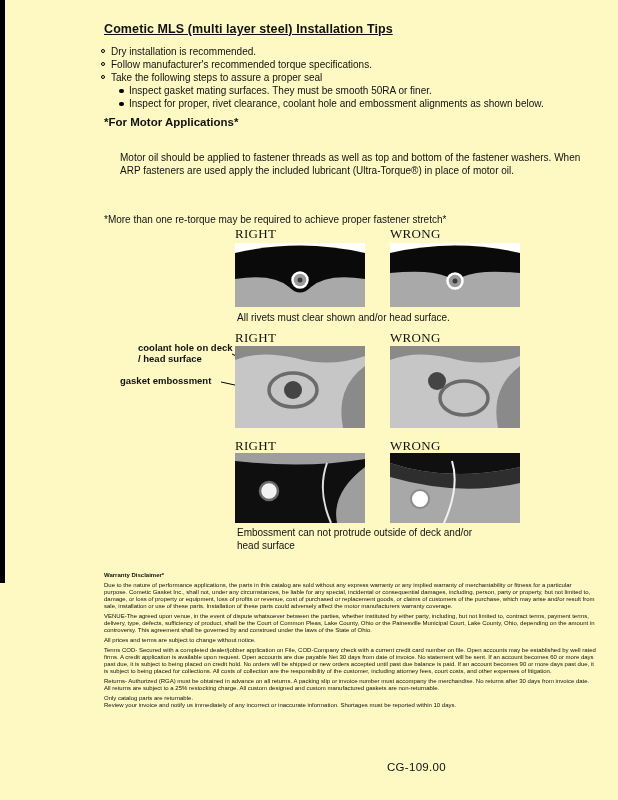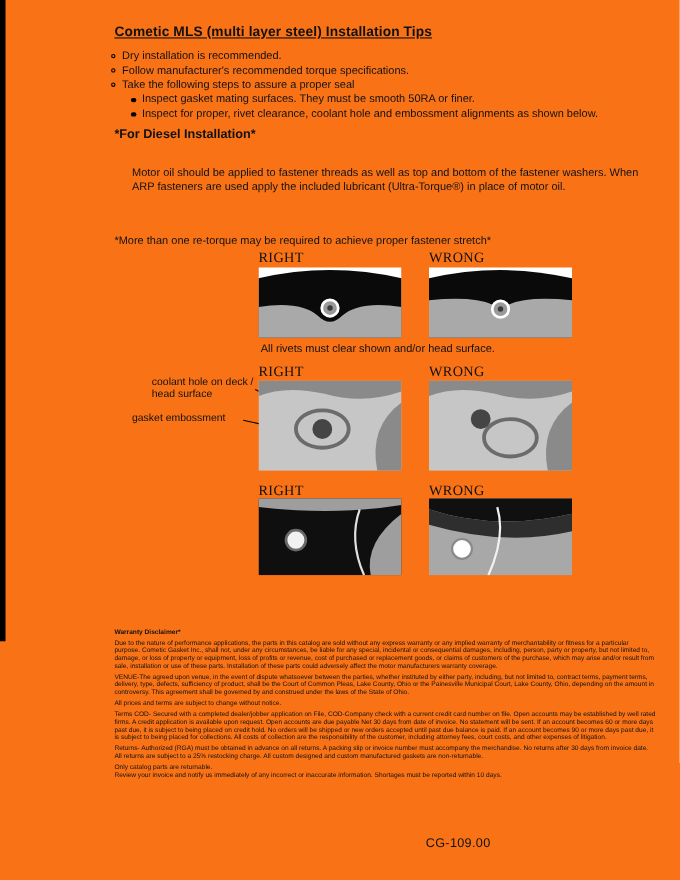--- a/index.html
+++ b/index.html
@@ -1,19 +1,19 @@
 <!DOCTYPE html>
 <html><head>
 <meta charset="utf-8">
 <style>
   html,body { margin:0; padding:0; background:#ffffff; }
   .page {
     position: relative;
     width: 618px; height: 800px;
-    background: #f97316;
+    background: #fef9c3;
     font-family: "Liberation Sans", sans-serif;
     color: #111;
     overflow: hidden;
   }
   .left-rule { position:absolute; left:0; top:0; width:5px; height:583px; background:#000; }
 
   .title {
     position:absolute; left:104px; top:22px;
     font-size:12.5px; font-weight:bold; text-decoration:underline;
     letter-spacing:0.1px;
@@ -32,21 +32,21 @@
   .para { position:absolute; left:104px; width:478px; font-size:10px; line-height:13px; margin:16px; }
   .para1 { top:135px; }
   .para2 { top:169px; }
   .note  { position:absolute; left:104px; top:214px; font-size:10px; }
 
   .rw-label { position:absolute; width:130px; text-align:left; font-size:13px; letter-spacing:0.3px;font-family:Liberation Serif, serif; }
   .diagram { position:absolute; }
   .diagram svg { display:block; }
   .caption { position:absolute; font-size:10px; line-height:12.5px; }
 
-  .callout { position:absolute; font-size:9.5px; line-height:11px; }
+  .callout { position:absolute; font-size:9.5px; line-height:11px;font-weight:bold; }
   .callout-1 { left:138px; top:342px; width:98px; }
   .callout-2 { left:120px; top:375px;text-align:right; }
   .callout-lines { position:absolute; left:205px; top:340px; }
 
   .legal { position:absolute; left:104px; top:572px; width:492px; }
   .legal-heading { font-size:6.5px; font-weight:bold; margin:0 0 4px 0; }
   .legal p { font-size:6px; line-height:1.14; margin:0 0 3.5px 0; }
 
   .footer-code { position:absolute; left:387px; top:761px; font-size:11.5px; letter-spacing:0.3px; }
 </style>
@@ -59,21 +59,21 @@
   <div class="title">Cometic MLS (multi layer steel) Installation Tips</div>
 
   <ul class="tips">
     <li class="tip">Dry installation is recommended.</li>
     <li class="tip">Follow manufacturer's recommended torque specifications.</li>
     <li class="tip">Take the following steps to assure a proper seal</li>
     <li class="tip subtip">Inspect gasket mating surfaces.  They must be smooth 50RA or finer.</li>
     <li class="tip subtip">Inspect for proper, rivet clearance, coolant hole and embossment alignments as shown below.</li>
   </ul>
 
-  <div class="diesel-heading">*For Diesel Installation*</div>
+  <div class="diesel-heading">*For Motor Applications*</div>
   <p class="para para1">Motor oil should be applied to fastener threads as well as top and bottom of the fastener washers. When ARP fasteners are used apply the included lubricant (Ultra-Torque®) in place of motor oil.</p>
   <div class="note">*More than one re-torque may be required to achieve proper fastener stretch*</div>
 
   <div class="rw-label" style="left:235px; top:226px;">RIGHT</div>
   <div class="rw-label" style="left:390px; top:226px;">WRONG</div>
 
   <div class="diagram" style="left:235px; top:243px;">
     <svg width="130" height="64" viewBox="0 0 130 64">
       <rect width="130" height="64" fill="#ffffff"></rect>
       <path d="M0,10 Q65,-5 130,10 L130,64 L0,64 Z" fill="#0a0a0a"></path>
@@ -138,20 +138,21 @@
   </div>
   <div class="diagram" style="left:390px; top:453px;">
     <svg width="130" height="70" viewBox="0 0 130 70">
       <rect width="130" height="70" fill="#a8a8a8"></rect>
       <path d="M0,0 H130 V14 Q60,30 0,10 Z" fill="#101010"></path>
       <path d="M0,10 Q60,30 130,14 L130,30 Q70,44 0,24 Z" fill="#2e2e2e"></path>
       <circle cx="30" cy="46" r="9" fill="#ffffff" stroke="#8a8a8a" stroke-width="2"></circle>
       <path d="M54,70 Q70,34 62,8" fill="none" stroke="#f2f2f2" stroke-width="2"></path>
     </svg>
   </div>
+  <div class="caption" style="left:237px; top:527px; width:255px;">Embossment can not protrude outside of deck and/or head surface</div>
 
   <div class="legal">
     <p class="legal-heading">Warranty Disclaimer*</p>
     <p>Due to the nature of performance applications, the parts in this catalog are sold without any express warranty or any implied warranty of merchantability or fitness for a particular purpose.  Cometic Gasket Inc., shall not, under any circumstances, be liable for any special, incidental or consequential damages, including, person, party or property, but not limited to, damage, or loss of property or equipment, loss of profits or revenue, cost of purchased or replacement goods, or claims of customers of the purchase, which may arise and/or result from sale, installation or use of these parts.  Installation of these parts could adversely affect the motor manufacturers warranty coverage.</p>
     <p>VENUE-The agreed upon venue, in the event of dispute whatsoever between the parties, whether instituted by either party, including, but not limited to, contract terms, payment terms, delivery, type, defects, sufficiency of product, shall be the Court of Common Pleas, Lake County, Ohio or the Painesville Municipal Court, Lake County, Ohio, depending on the amount in controversy. This agreement shall be governed by and construed under the laws of the State of Ohio.</p>
     <p>All prices and terms are subject to change without notice.</p>
     <p>Terms COD- Secured with a completed dealer/jobber application on File, COD-Company check with a current credit card number on file.  Open accounts may be established by well rated firms.  A credit application is available upon request.  Open accounts are due payable Net 30 days from date of invoice.  No statement will be sent.  If an account becomes 60 or more days past due, it is subject to being placed on credit hold.  No orders will be shipped or new orders accepted until past due balance is paid.  If an account becomes 90 or more days past due, it is subject to being placed for collections.  All costs of collection are the responsibility of the customer, including attorney fees, court costs, and other expenses of litigation.</p>
     <p>Returns- Authorized (RGA) must be obtained in advance on all returns.  A packing slip or invoice number must accompany the merchandise.  No returns after 30 days from invoice date.  All returns are subject to a 25% restocking charge.  All custom designed and custom manufactured gaskets are non-returnable.</p>
     <p style="margin-bottom:0;">Only catalog parts are returnable.</p>
     <p>Review your invoice and notify us immediately of any incorrect or inaccurate information.  Shortages must be reported within 10 days.</p>

